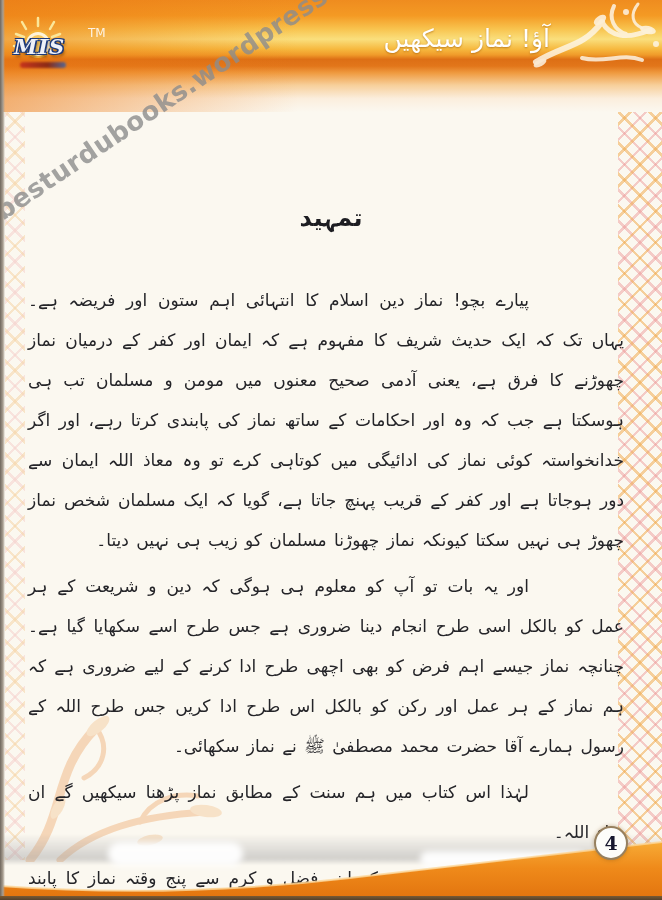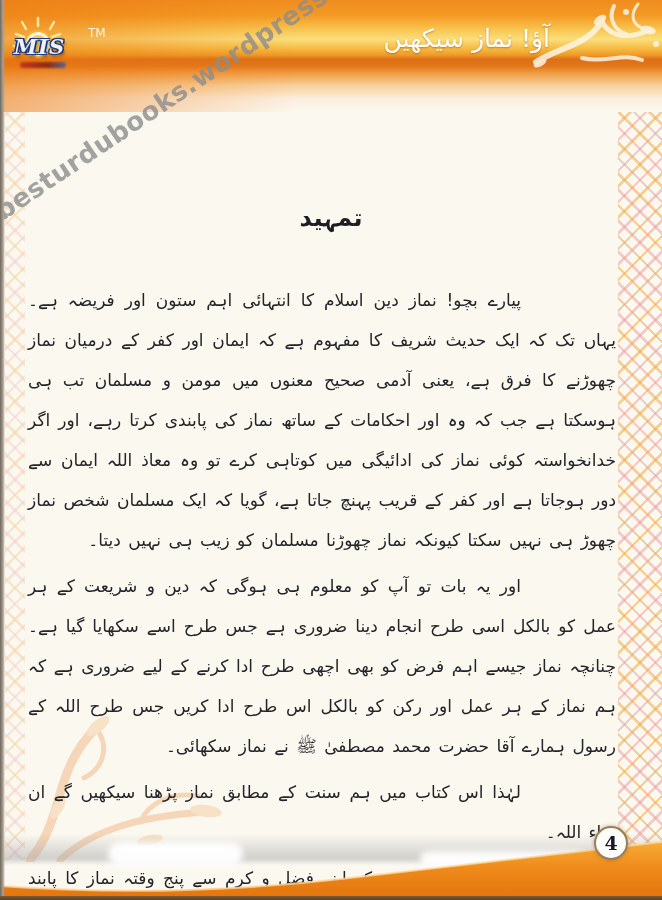--- a/index.html
+++ b/index.html
@@ -47,21 +47,21 @@
     transform:rotate(-34deg);transform-origin:0 100%;
     color:#8d8d8d;opacity:.8;font-size:26px;font-weight:bold;letter-spacing:.5px;white-space:nowrap;}
 
   
   .basmala{position:absolute;top:118px;left:0;width:100%;text-align:center;direction:rtl;z-index:2;
     color:#17171c;font-size:29px;font-weight:600;}
   .heading{position:absolute;top:204px;left:0;width:100%;text-align:center;direction:rtl;z-index:2;
     color:#1d1d22;font-size:24px;font-weight:bold;margin:0;}
   .content{position:absolute;top:280px;right:30px;left:28px;z-index:2;direction:rtl;
     color:#242428;font-size:17px;line-height:40px;text-align:justify;word-spacing:2px;}
-  .content p{margin:0 16px 6px 0;text-indent:95px;}
+  .content p{margin:0 8px 6px 0;text-indent:95px;}
 
   
   .flourish-bl{position:absolute;left:0;bottom:38px;z-index:1;opacity:.6;}
   .curl-shadow{position:absolute;left:0;bottom:36px;width:100%;height:30px;z-index:3;
     background:linear-gradient(180deg,rgba(175,175,175,0) 0%,rgba(160,160,162,.45) 80%,rgba(185,185,185,.15) 100%);filter:blur(1px);}
   .smudge{position:absolute;background:rgba(255,255,255,.95);border-radius:12px;filter:blur(3px);z-index:4;}
   .smudge.a{left:108px;top:842px;width:135px;height:24px;}
   .smudge.b{left:420px;top:851px;width:165px;height:16px;}
   .wave{position:absolute;left:0;bottom:0;width:662px;height:60px;z-index:5;}
   .page-num{position:absolute;left:594px;top:826px;width:34px;height:34px;border-radius:50%;z-index:7;

